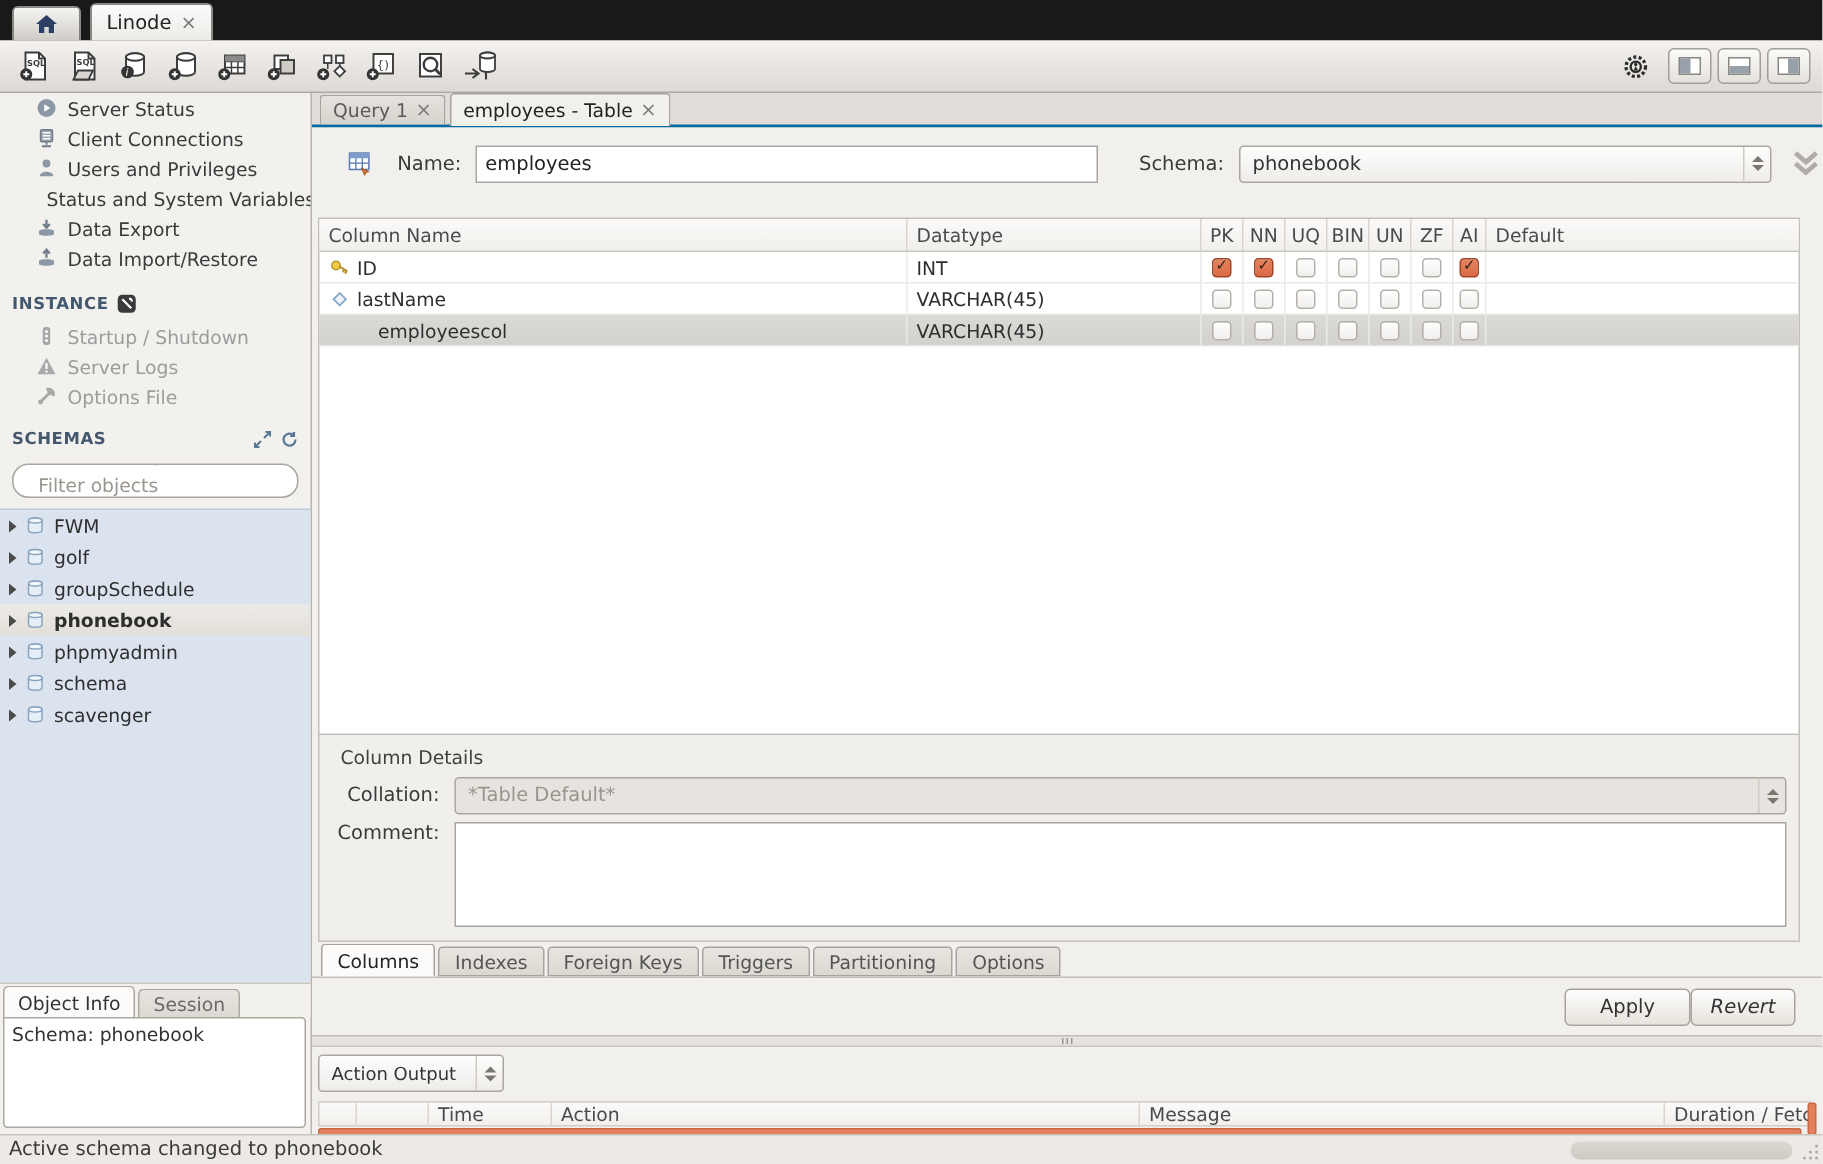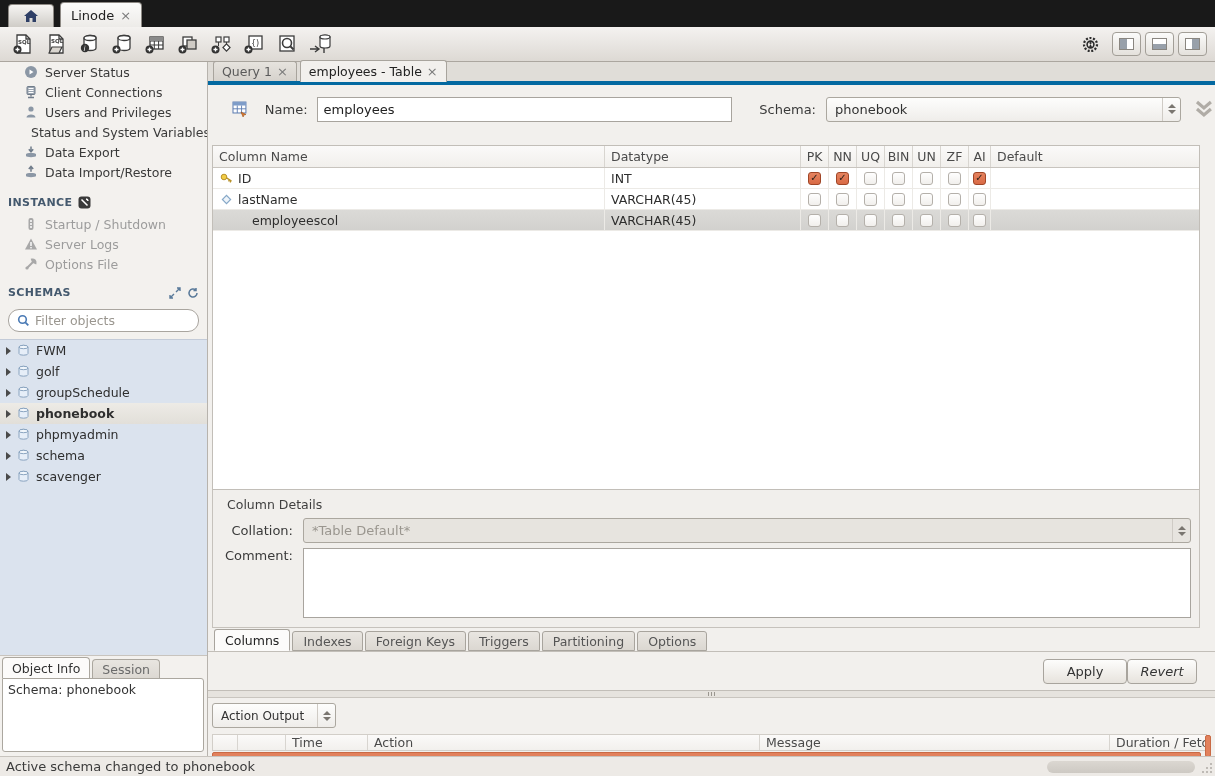--- a/index.html
+++ b/index.html
@@ -40,21 +40,21 @@
   .sidebar { width:208px; flex:none; background:#f3f1ee; border-right:1px solid #b7b3ad;
     display:flex; flex-direction:column; }
   .side-title { font-size:11px; font-weight:bold; color:#44596e; letter-spacing:.4px;
     padding:8px 0 5px 8px; display:flex; align-items:center; }
   .side-title .t-icons { margin-left:auto; margin-right:8px; display:flex; gap:6px; }
   .side-item { height:20px; display:flex; align-items:center; padding-left:24px; gap:7px;
     font-size:12.5px; color:#3a3a3a; white-space:nowrap; overflow:hidden; }
   .side-item.disabled { color:#9c9c9c; }
   .filter-wrap { margin:5px 8px 7px 8px; }
   .filter-box { height:23px; background:#fff; border:1px solid #a9a59f; border-radius:11px;
-    display:flex; align-items:center; padding:0 8px; gap:5px; }
+    display:flex; align-items:center; padding:0 8px; gap:5px;flex-direction:column; }
   .filter-box input { border:none; outline:none; flex:1; font-size:12.5px; min-width:0;
     font-family:"DejaVu Sans", sans-serif; color:#333; background:transparent; }
   .filter-box input::placeholder { color:#9a968f; }
   .schema-list { flex:1; background:#dbe3ee; border-top:1px solid #c3cbd8; overflow:hidden; }
   .schema-row { height:21px; display:flex; align-items:center; padding-left:6px; gap:6px;
     font-size:12.5px; color:#2e2e2e; }
   .schema-row.selected { background:linear-gradient(#edebe6,#e2dfd9); font-weight:bold; }
   .tri { width:0; height:0; border-left:5px solid #4a4a4a; border-top:4px solid transparent;
     border-bottom:4px solid transparent; flex:none; }
   
@@ -63,21 +63,21 @@
   .info-tab { height:21px; padding:0 9px; display:flex; align-items:center; font-size:12.5px;
     border:1px solid #aba79f; border-bottom:none; border-radius:4px 4px 0 0; margin-right:2px;justify-content:center; }
   .info-tab.active { background:#fcfbfa; color:#333; position:relative; z-index:2; }
   .info-tab.inactive { background:linear-gradient(#e8e5e0,#dcd8d2); color:#6a6a6a; height:19px; }
   .info-box { height:74px; margin:0 3px 4px 2px; background:#fff; border:1px solid #aba79f;
     border-radius:0 3px 3px 3px; padding:3px 5px; font-size:12.5px; color:#333; }
 
   
   .main { flex:1; position:relative; background:#f2f0ed; min-width:0; }
   .etabs { position:absolute; top:0; left:0; right:0; height:23px; background:#e0ddd8;
-    border-bottom:4px solid #0369a1; display:flex; align-items:flex-end; padding-left:5px; }
+    border-bottom:2px solid #0369a1; display:flex; align-items:flex-end; padding-left:5px; }
   .etab { height:22px; padding:0 8px; display:flex; align-items:center; gap:5px; font-size:12.5px;
     border:1px solid #a8a49d; border-bottom:none; border-radius:3px 3px 0 0; margin-right:3px; }
   .etab.inactive { background:linear-gradient(#e6e3de,#d6d2cc); color:#5a5a5a; height:20px; }
   .etab.active { background:#f2f0ed; color:#222; position:relative; top:1px; z-index:2; }
 
   .editor-frame { position:absolute; top:23px; left:0; right:0; height:605px; background:#f2f0ed; }
 
   .name-row { position:absolute; top:10px; left:0; right:0; height:28px;
     display:flex; align-items:center; }
   .name-row .lbl { font-size:13px; color:#3a3a3a; }

